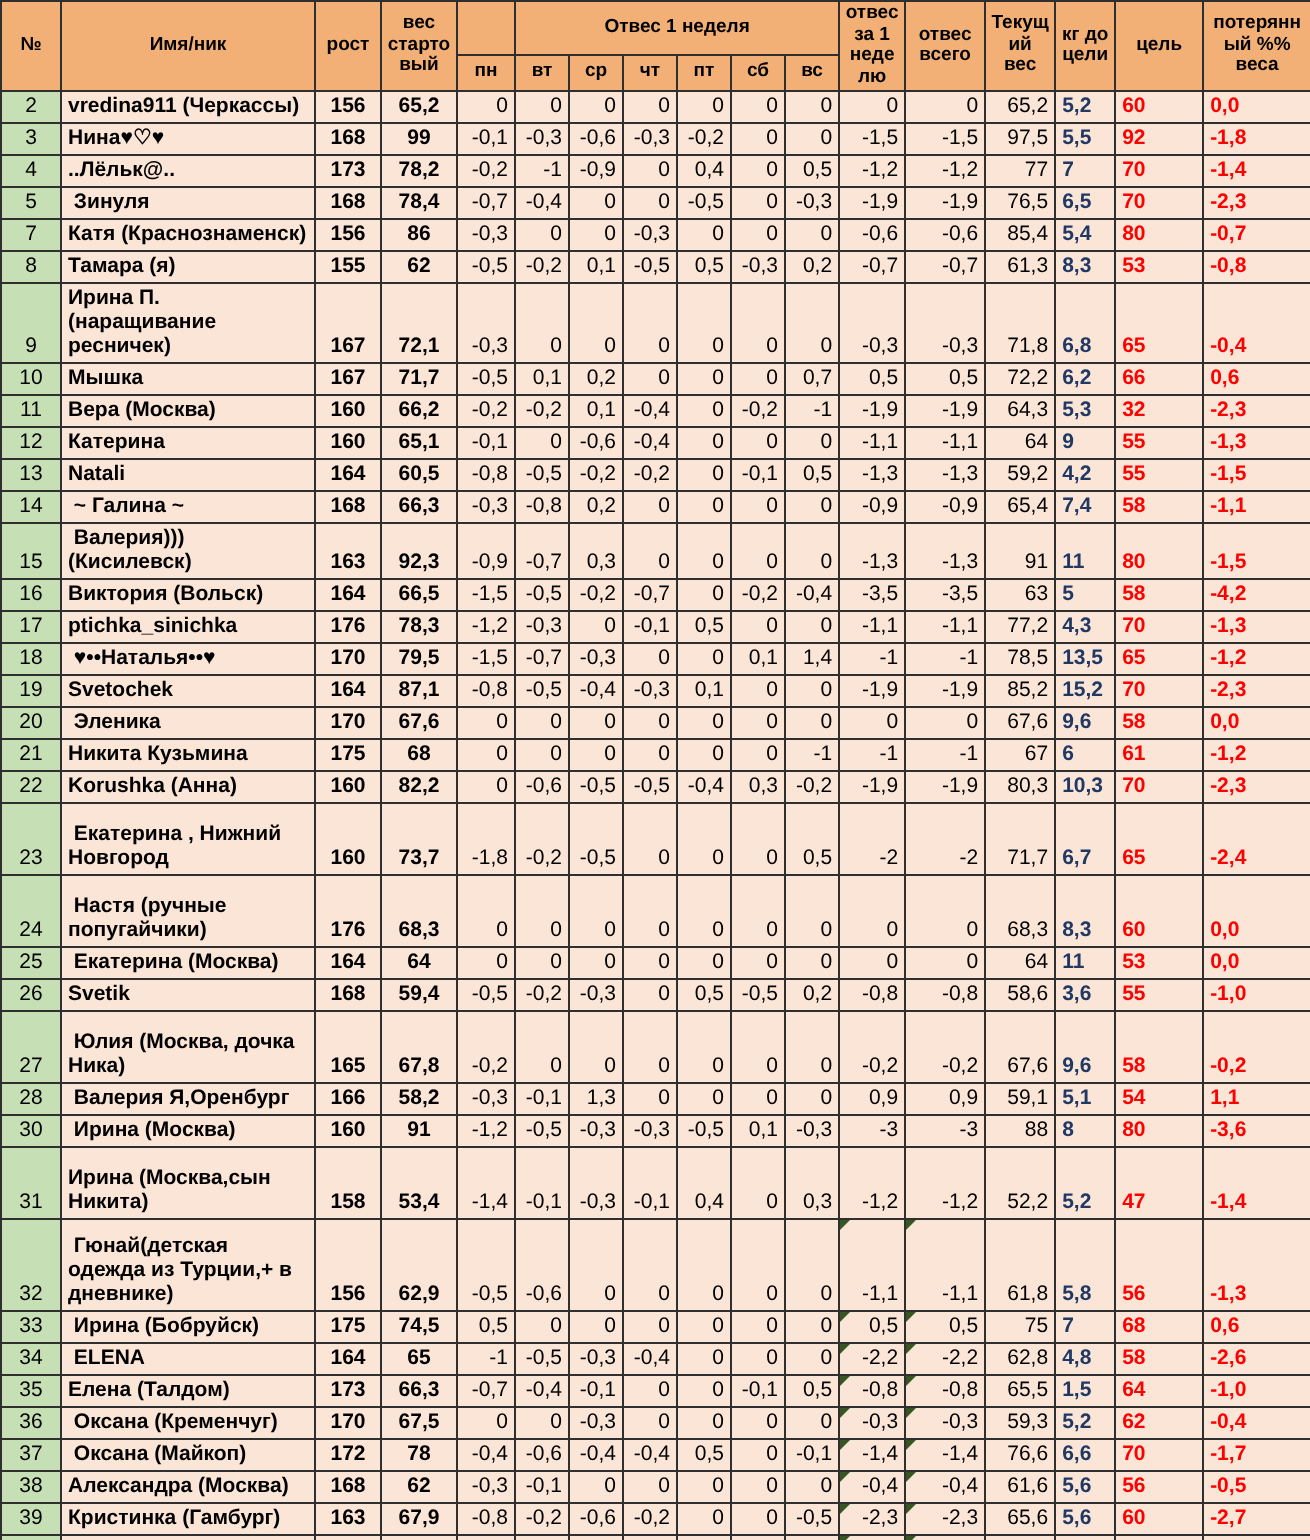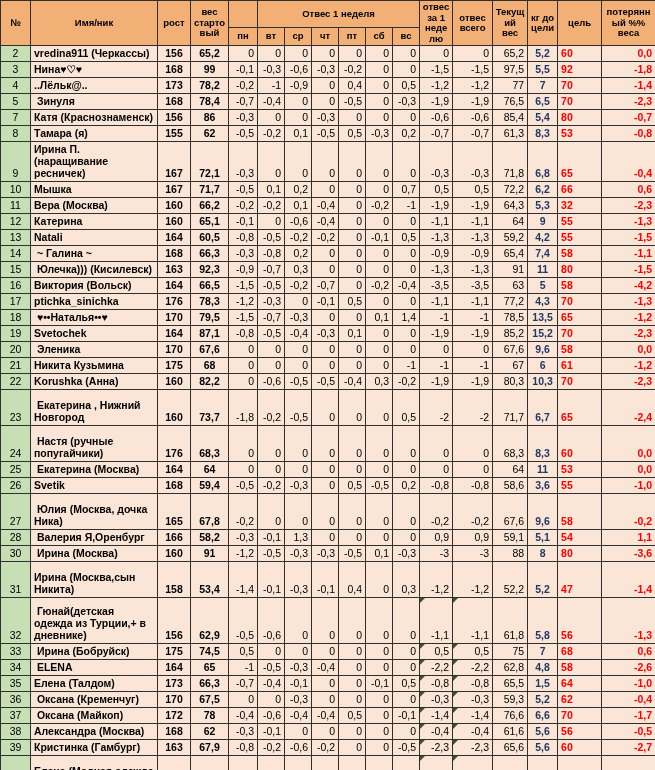--- a/index.html
+++ b/index.html
@@ -18,23 +18,23 @@
   thead tr.h2 th { height:12px; }
   td {
     background:#FBE5D6; color:#000;
     font-size:10.5px; line-height:12px; padding:1px 3px 2px 3px;
     vertical-align:bottom; word-wrap:break-word; position:relative;
   }
   td.num  { background:#C6DFB4; text-align:center; }
   td.name { font-weight:bold; white-space:pre-wrap; }
   td.c    { text-align:center; font-weight:bold; }
   td.r    { text-align:right; }
-  td.kg   { text-align:center; font-weight:bold; color:#1F3864; }
+  td.kg   { text-align:left; font-weight:bold; color:#1F3864; }
   td.goal { font-weight:bold; color:#FF0000; }
-  td.pct  { text-align:right; font-weight:bold; color:#FF0000; }
+  td.pct  { text-align:left; font-weight:bold; color:#FF0000; }
   tr.tall td  { height:36px; }
   tr.xtall td { height:46px; }
   .flag {
     position:absolute; top:0; left:0; width:0; height:0;
     border-top:5px solid #375623; border-right:5px solid transparent;
   }
 </style>
 </head>
 <body>
 
@@ -308,21 +308,21 @@
     <td class="r">0</td>
     <td class="r wk">-0,9</td>
     <td class="r wk">-0,9</td>
     <td class="r">65,4</td>
     <td class="kg">7,4</td>
     <td class="goal">58</td>
     <td class="pct">-1,1</td>
   </tr>
         <tr>
     <td class="num">15</td>
-    <td class="name"> Юлечка))) (Кисилевск)</td>
+    <td class="name"> Валерия))) (Кисилевск)</td>
     <td class="c">163</td>
     <td class="c">92,3</td>
     <td class="r">-0,9</td>
     <td class="r">-0,7</td>
     <td class="r">0,3</td>
     <td class="r">0</td>
     <td class="r">0</td>
     <td class="r">0</td>
     <td class="r">0</td>
     <td class="r wk">-1,3</td>

